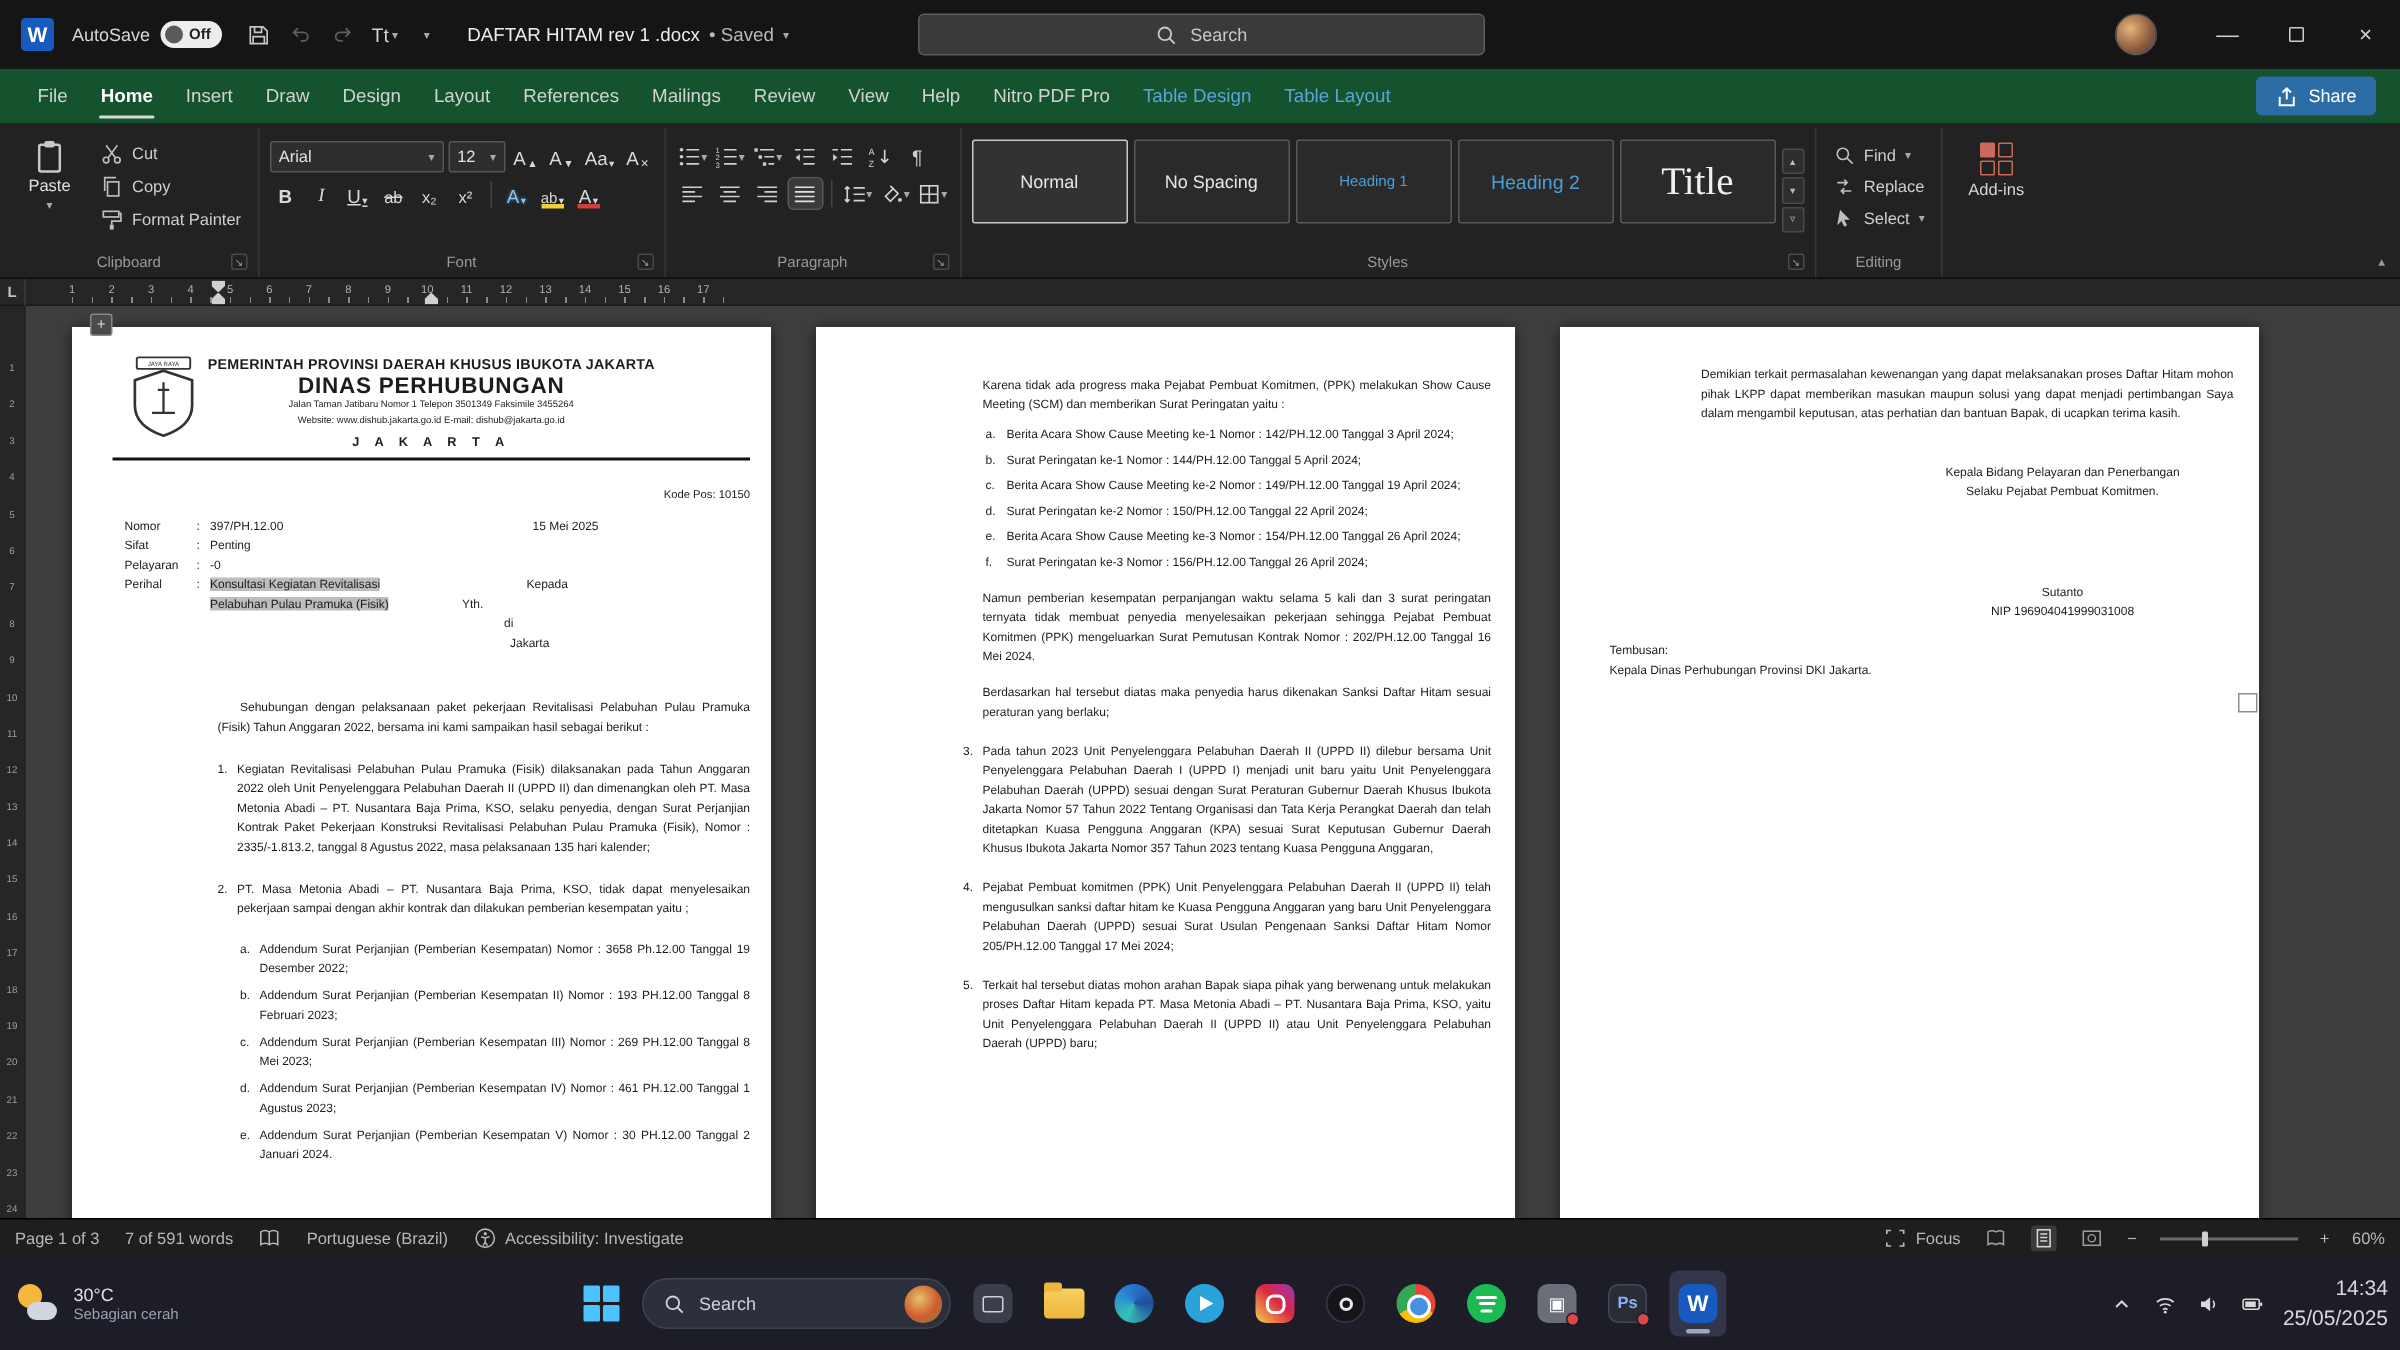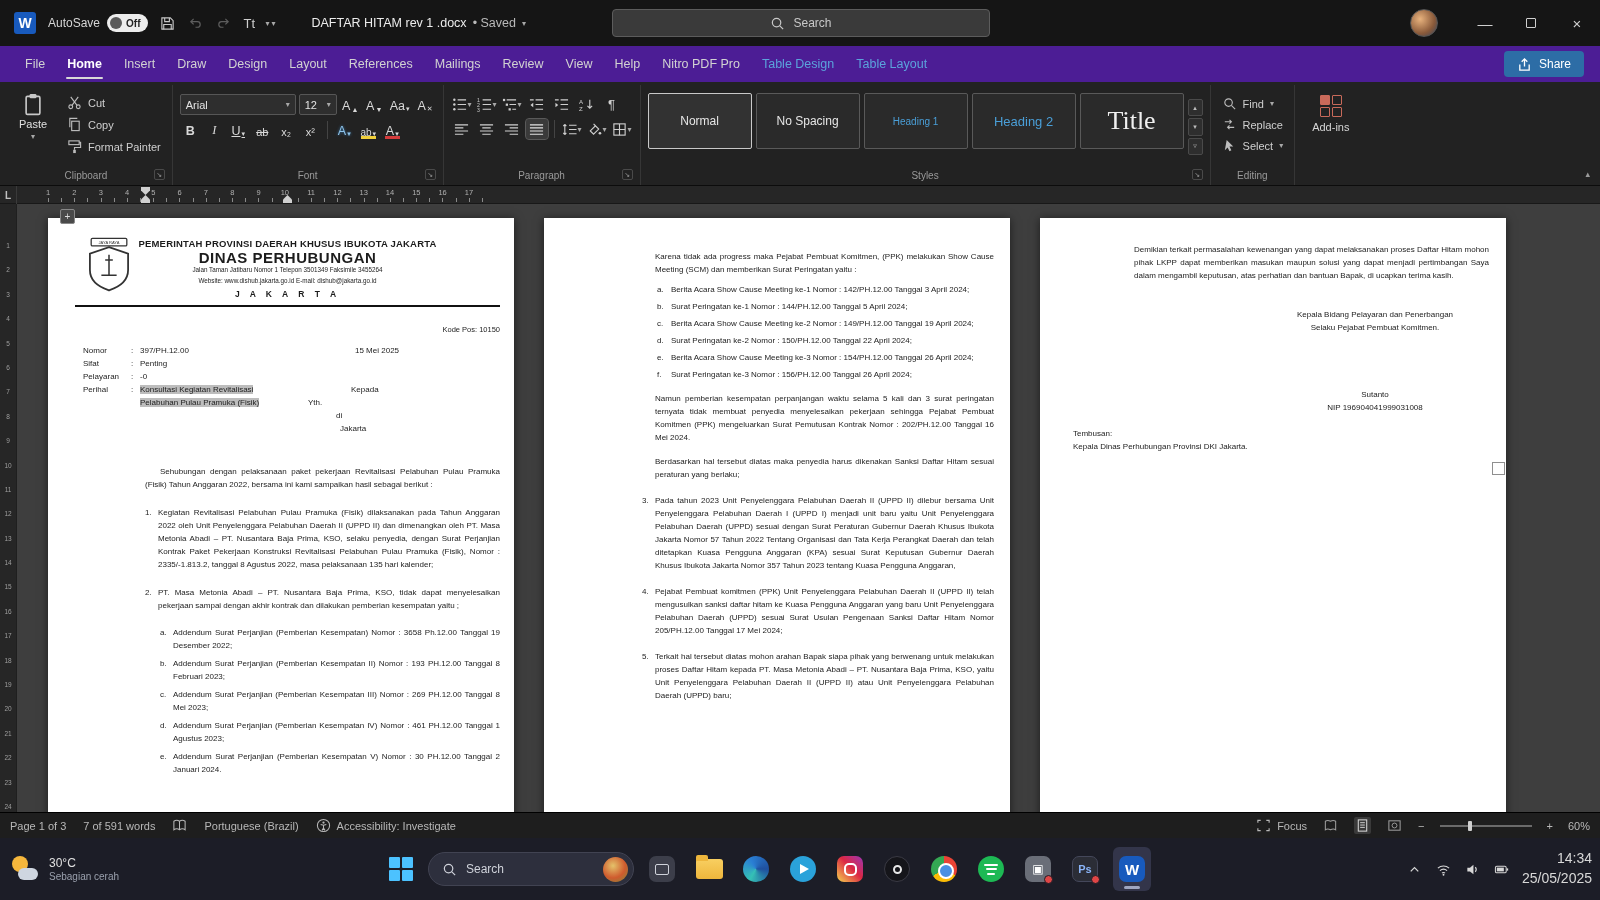--- a/index.html
+++ b/index.html
@@ -6,33 +6,33 @@
 html,body{width:1600px;height:900px;overflow:hidden;background:#000;font-family:"Liberation Sans",sans-serif}
 .app{width:1600px;height:900px;display:flex;flex-direction:column}
 
 
 .titlebar{height:46px;background:#151515;display:flex;align-items:center;color:#d6d6d6;font-size:12px;flex:0 0 auto;position:relative}
 .word-logo{width:22px;height:22px;background:#185abd;border-radius:3px;color:#fff;font-weight:bold;display:flex;align-items:center;justify-content:center;font-size:14px;margin:0 12px 0 14px}
 .autosave{display:flex;align-items:center;gap:7px}
 .as-toggle{height:18px;background:#ededed;border-radius:9px;display:flex;align-items:center;gap:4px;padding:0 7px 0 3px;color:#222;font-size:10px;font-weight:bold}
 .as-knob{width:12px;height:12px;border-radius:50%;background:#5a5a5a}
 .qat{display:flex;align-items:center;gap:2px;margin-left:12px}
-.qat-btn{min-width:26px;height:26px;display:flex;align-items:center;justify-content:space-between;border-radius:4px;color:#cfcfcf;font-size:13px;gap:2px}
+.qat-btn{min-width:26px;height:26px;display:flex;align-items:center;justify-content:center;border-radius:4px;color:#cfcfcf;font-size:13px;gap:2px}
 .dim{opacity:.4}
 .doc-title{display:flex;align-items:center;gap:6px;margin-left:14px;font-size:12.5px;color:#ececec}
 .save-status{color:#b9b9b9}
 .chev{font-size:8px;color:#a8a8a8}
 .tb-search{position:absolute;left:612px;top:9px;width:378px;height:28px;background:#3a3a3a;border:1px solid #5c5c5c;border-radius:4px;display:flex;align-items:center;justify-content:center;gap:8px;color:#c9c9c9}
 .tb-right{position:absolute;right:0;top:0;height:46px;display:flex;align-items:center}
 .avatar{width:28px;height:28px;border-radius:50%;background:radial-gradient(circle at 35% 35%,#e8b27d,#8a5a3a 60%,#31435e);margin-right:24px;border:1px solid #555}
 .win-btn{width:46px;height:46px;display:flex;align-items:center;justify-content:center;color:#cfcfcf;font-size:15px}
 .box-icn{width:10px;height:10px;border:1.2px solid #cfcfcf;border-radius:1px}
 
 
-.menubar{height:36px;background:#4c1d95;display:flex;align-items:center;padding-left:14px;flex:0 0 auto;position:relative;color:#d2d2d2;font-size:12.5px}
+.menubar{height:36px;background:#14532d;display:flex;align-items:center;padding-left:14px;flex:0 0 auto;position:relative;color:#d2d2d2;font-size:12.5px}
 .mtab{padding:0 11px;height:36px;display:flex;align-items:center;position:relative;white-space:nowrap}
 .mtab.active{color:#fff;font-weight:bold}
 .mtab.active::after{content:"";position:absolute;left:10px;right:10px;bottom:3px;height:2.5px;background:#d8d8d8;border-radius:2px}
 .mtab.ctx{color:#5ba3dc}
 .share-btn{position:absolute;right:16px;top:5px;height:26px;background:#2d6da6;border-radius:4px;color:#fff;display:flex;align-items:center;gap:7px;padding:0 13px;font-size:12px}
 
 
 .ribbon{height:104px;background:#222;display:flex;flex:0 0 auto;border-bottom:1px solid #0c0c0c;padding-top:3px;position:relative}
 .rgroup{display:flex;flex-direction:column;border-right:1px solid #363636;padding:2px 7px 0}
 .rg-body{flex:1;display:flex;align-items:flex-start}

